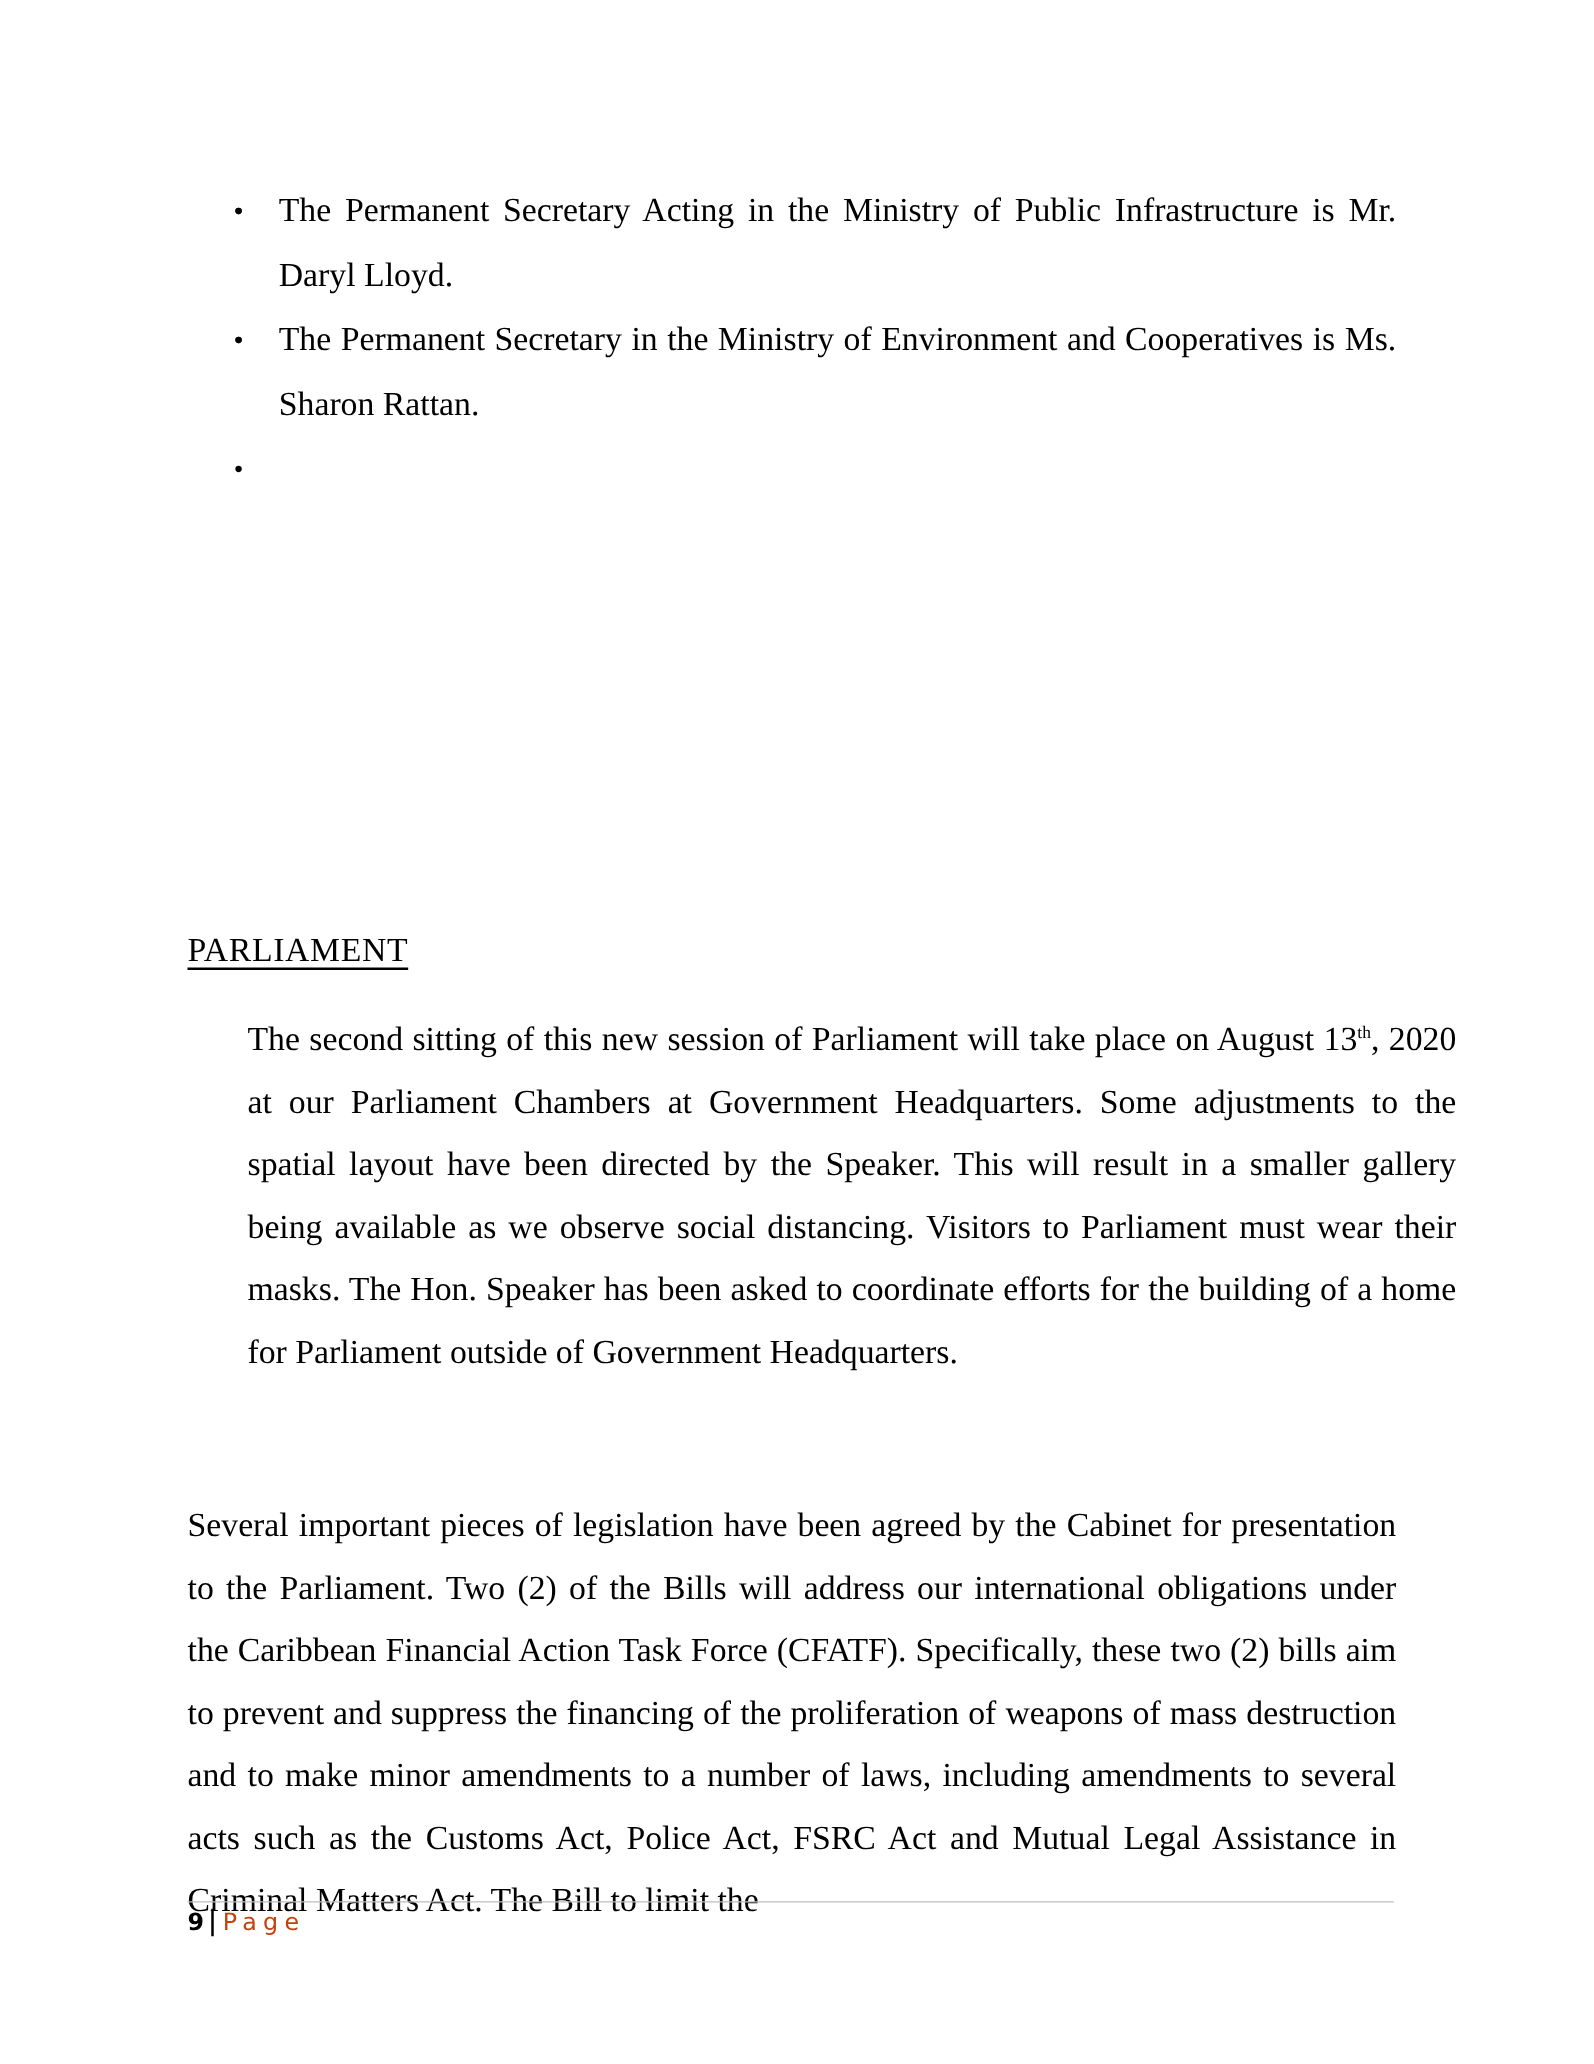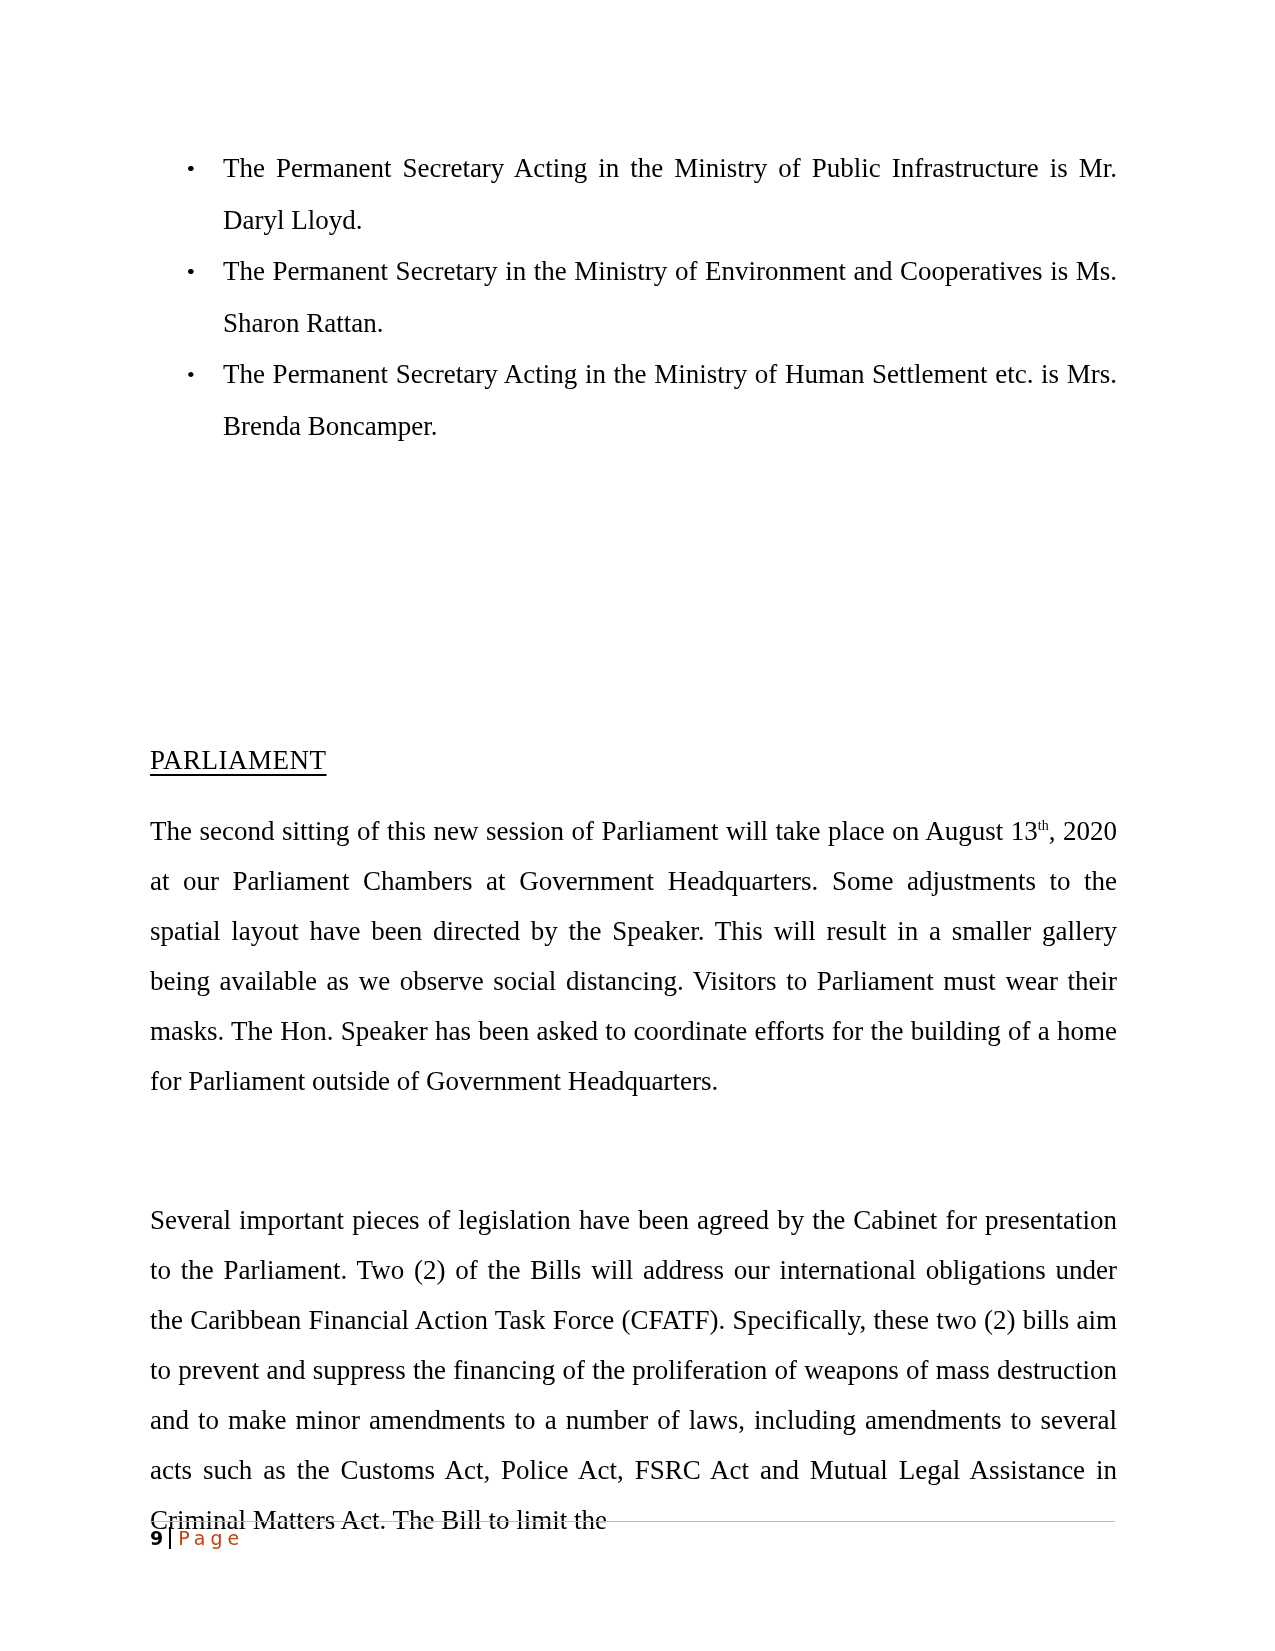--- a/index.html
+++ b/index.html
@@ -7,42 +7,42 @@
          font-family: "Liberation Serif", "DejaVu Serif", serif; color: #000; }
   .page { position: absolute; left: 0; top: 0; width: 1275px; height: 1651px; }
   .bullets { position: absolute; left: 150px; top: 143px; width: 967px; margin: 0; padding: 0; list-style: none; }
   .bullets li { position: relative; padding-left: 73px; font-size: 27px; line-height: 51.5px;
                 text-align: justify; margin: 0 0 0 0; }
   .bullets li .dot { position: absolute; left: 37px; top: 0; font-size: 22px; }
   .heading { position: absolute; left: 150px; top: 745px; font-size: 27px; font-weight: normal;
              text-decoration: underline; text-underline-offset: 5px; letter-spacing: 0.5px; margin: 0; }
   .para { position: absolute; left: 150px; width: 967px; font-size: 27px; line-height: 50px;
           text-align: justify; margin: 0; }
-  .p1 { top: 806px; }
+  .p1 { top: 806px; margin-left: 48px; }
   .p2 { top: 1195px; }
   sup { font-size: 14px; line-height: 0; }
   .footer-rule { position: absolute; left: 150px; top: 1521px; width: 965px; height: 0;
                  border-top: 1px solid #bdbdbd; }
   .footer { position: absolute; left: 150px; top: 1527px; font-family: "DejaVu Sans", sans-serif;
             font-size: 19px; display: flex; align-items: center; }
   .footer .pnum { font-weight: bold; }
   .footer .sep { display: inline-block; width: 2px; height: 22px; background: #000; margin: 0 7px 0 6px; }
   .footer .plabel { letter-spacing: 5px; color: #c2410c; }
 </style>
 </head>
 <body>
 
 <div class="page">
 
   <ul class="bullets">
     <li><span class="dot">•</span></li>
     <li><span class="dot">•</span><span>The Permanent Secretary Acting in the Ministry of Public Infrastructure is Mr. Daryl Lloyd.</span></li>
     <li><span class="dot">•</span></li>
     <li><span class="dot">•</span><span>The Permanent Secretary in the Ministry of Environment and Cooperatives is Ms. Sharon Rattan.</span></li>
-    <li><span class="dot">•</span><span>The Permanent Secretary Acting in the Ministry of Human Settlement etc. is Mrs. Brenda Boncamper.</span></li>
+    <li><span class="dot">•</span></li>
   </ul>
 
   <h2 class="heading">PARLIAMENT</h2>
 
   <p class="para p1"><span>The second sitting of this new session of Parliament will take place on August 13</span><sup>th</sup><span>, 2020 at our Parliament Chambers at Government Headquarters.  Some adjustments to the spatial layout have been directed by the Speaker.  This will result in a smaller gallery being available as we observe social distancing.  Visitors to Parliament must wear their masks.  The Hon. Speaker has been asked to coordinate efforts for the building of a home for Parliament outside of Government Headquarters.</span></p>
 
   <p class="para p2">Several important pieces of legislation have been agreed by the Cabinet for presentation to the Parliament. Two (2) of the Bills will address our international obligations under the Caribbean Financial Action Task Force (CFATF). Specifically, these two (2) bills aim to prevent and suppress the financing of the proliferation of weapons of mass destruction and to make minor amendments to a number of laws, including amendments to several acts such as the Customs Act, Police Act, FSRC Act and Mutual Legal Assistance in Criminal Matters Act. The Bill to limit the</p>
 
   <div class="footer-rule"></div>
   <div class="footer">

